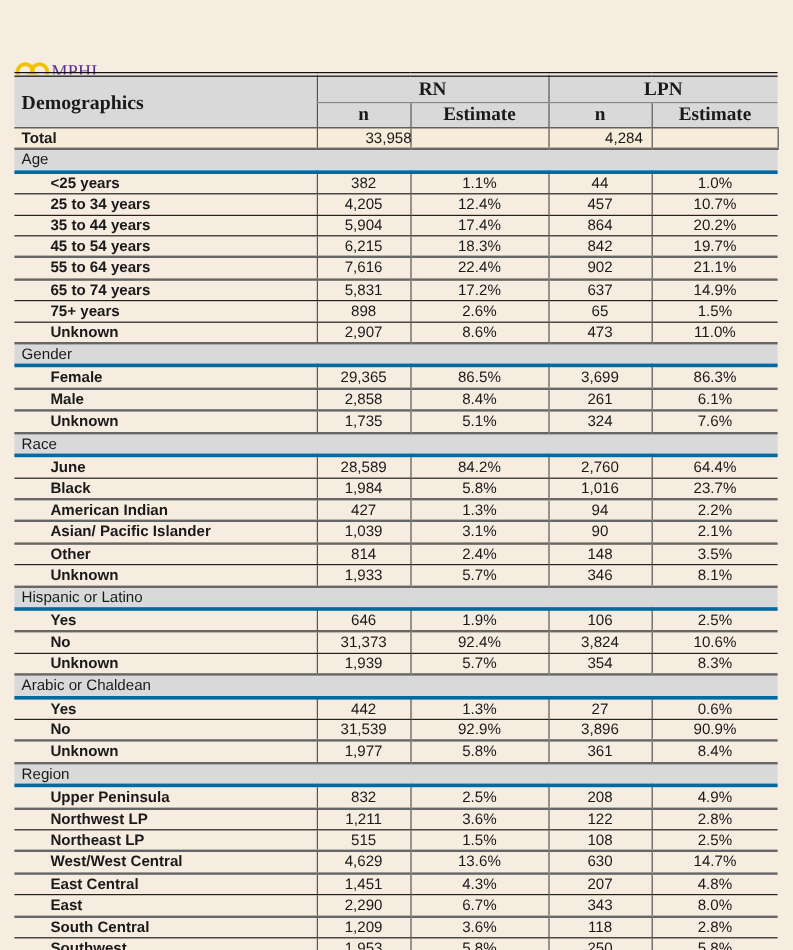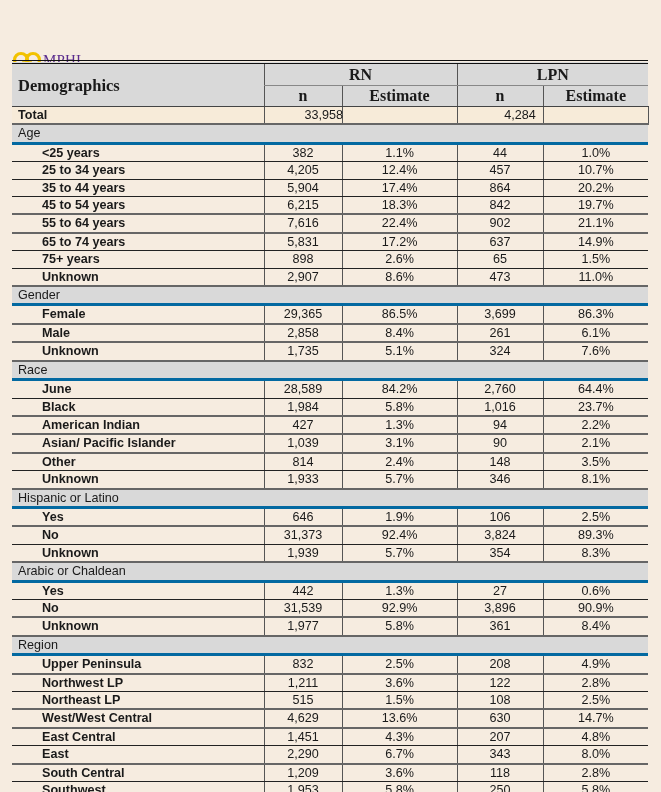--- a/index.html
+++ b/index.html
@@ -324,21 +324,21 @@
         <td class="num">646</td>
         <td class="num">1.9%</td>
         <td class="num">106</td>
         <td class="num">2.5%</td>
       </tr>
       <tr class="data">
         <td class="label">No</td>
         <td class="num">31,373</td>
         <td class="num">92.4%</td>
         <td class="num">3,824</td>
-        <td class="num">89.3%</td>
+        <td class="num">10.6%</td>
       </tr>
       <tr class="data thick">
         <td class="label">Unknown</td>
         <td class="num">1,939</td>
         <td class="num">5.7%</td>
         <td class="num">354</td>
         <td class="num">8.3%</td>
       </tr>
       <tr class="cat">
         <td colspan="5">Arabic or Chaldean</td>

